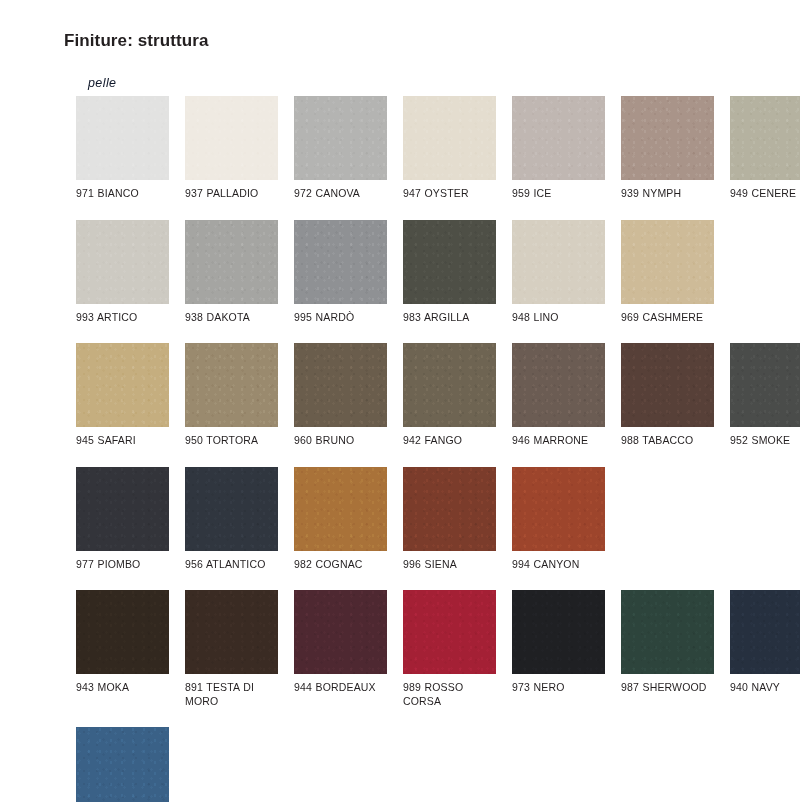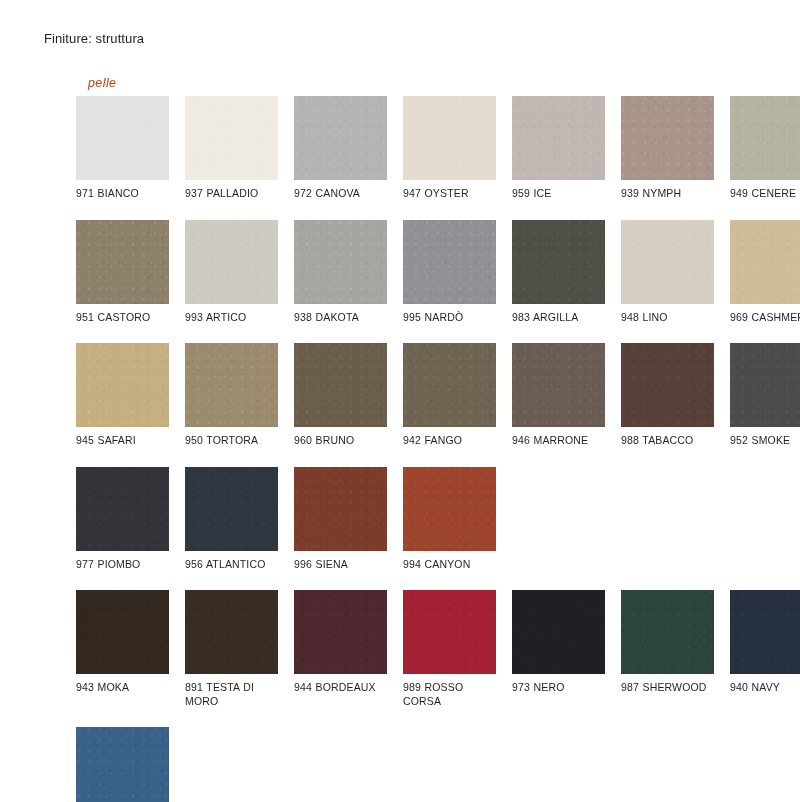--- a/index.html
+++ b/index.html
@@ -17,37 +17,37 @@
     overflow: hidden;
   }
   .page {
     position: relative;
     width: 800px;
     height: 802px;
     background: #ffffff;
   }
   .page-title {
     position: absolute;
-    left: 44px;
+    left: 64px;
     top: 31px;
-    font-size: 13px;
-    font-weight: 400;
+    font-size: 17px;
+    font-weight: 700;
     letter-spacing: 0.1px;
     color: #231f20;
     margin: 0;
     white-space: nowrap;
   }
   .group-label {
     position: absolute;
     left: 88px;
     top: 76px;
     font-size: 12.5px;
     font-style: italic;
     letter-spacing: 0.4px;
-    color: #c2410c;
+    color: #0f172a;
   }
   .swatch-grid {
     position: absolute;
     left: 76px;
     top: 96px;
     width: 700px;
   }
   .swatch-row {
     display: flex;
     flex-direction: row;
@@ -128,24 +128,20 @@
           <div class="swatch-label">939 NYMPH</div>
         </div>
         <div class="swatch-cell">
           <div class="swatch-chip" style="background-color: rgb(181, 178, 160);"></div>
           <div class="swatch-label">949 CENERE</div>
         </div>
       </div>
       <div class="row-gap"></div>
       <div class="swatch-row">
         <div class="swatch-cell">
-          <div class="swatch-chip" style="background-color: rgb(141, 128, 105);"></div>
-          <div class="swatch-label">951 CASTORO</div>
-        </div>
-        <div class="swatch-cell">
           <div class="swatch-chip" style="background-color: rgb(205, 202, 194);"></div>
           <div class="swatch-label">993 ARTICO</div>
         </div>
         <div class="swatch-cell">
           <div class="swatch-chip" style="background-color: rgb(165, 165, 162);"></div>
           <div class="swatch-label">938 DAKOTA</div>
         </div>
         <div class="swatch-cell">
           <div class="swatch-chip" style="background-color: rgb(143, 145, 148);"></div>
           <div class="swatch-label">995 NARDÒ</div>
@@ -198,20 +194,24 @@
       <div class="swatch-row">
         <div class="swatch-cell">
           <div class="swatch-chip" style="background-color: rgb(51, 52, 58);"></div>
           <div class="swatch-label">977 PIOMBO</div>
         </div>
         <div class="swatch-cell">
           <div class="swatch-chip" style="background-color: rgb(48, 54, 63);"></div>
           <div class="swatch-label">956 ATLANTICO</div>
         </div>
         <div class="swatch-cell">
+          <div class="swatch-chip" style="background-color: rgb(169, 114, 57);"></div>
+          <div class="swatch-label">982 COGNAC</div>
+        </div>
+        <div class="swatch-cell">
           <div class="swatch-chip" style="background-color: rgb(123, 60, 43);"></div>
           <div class="swatch-label">996 SIENA</div>
         </div>
         <div class="swatch-cell">
           <div class="swatch-chip" style="background-color: rgb(157, 69, 44);"></div>
           <div class="swatch-label">994 CANYON</div>
         </div>
       </div>
       <div class="row-gap"></div>
       <div class="swatch-row">

